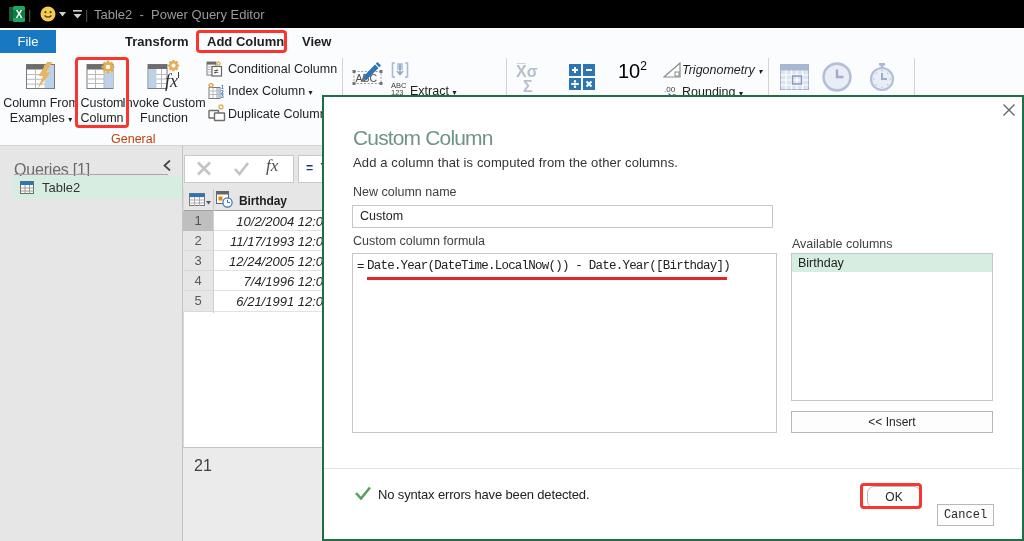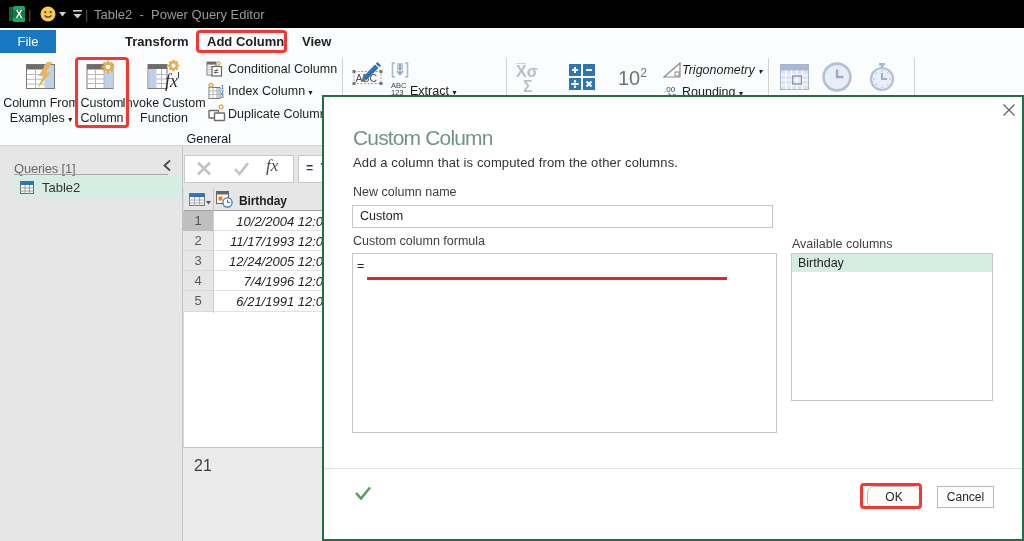--- a/index.html
+++ b/index.html
@@ -13,27 +13,27 @@
 
 #tabrow{left:0;top:28px;width:1024px;height:27px;background:#fbfcfd;}
 #filetab{left:0;top:30px;width:56px;height:23px;background:#1878c2;color:#fff;
   font-size:13px;text-align:center;line-height:23px;}
 .tab{top:28px;height:27px;line-height:27px;font-size:13px;font-weight:bold;color:#1e1e1e;}
 
 #ribbon{left:0;top:55px;width:1024px;height:90px;background:#fbfcfd;border-bottom:1px solid #d3d3d3;}
 .biglbl{font-size:12.5px;color:#1e1e1e;text-align:center;line-height:15px;}
 .smalllbl{font-size:12.5px;color:#1e1e1e;}
 .gray{color:#c2410c;margin-top:35px;}
-.grplbl{font-size:12.5px;color:#0f172a;text-align:right;}
+.grplbl{font-size:12.5px;color:#c2410c;text-align:left;}
 .vsep{width:1px;background:#d4d4d4;top:58px;height:84px;}
 
 .redbox{border:3px solid #f93530;border-radius:4px;background:transparent;z-index:50;}
 
 #leftpanel{left:0;top:146px;width:182px;height:395px;background:#e6e6e6;border-right:1px solid #c4c4c4;}
-#queriesrow{left:14px;top:161px;font-size:13px;letter-spacing:-0.2px;color:#6b6b6b;}
+#queriesrow{left:14px;top:161px;font-size:16px;letter-spacing:-0.2px;color:#6b6b6b;}
 #qunderline{left:14px;top:174px;width:154px;height:1px;background:#a6a6a6;}
 #tbl2row{left:13px;top:176px;width:169px;height:22px;background:#d5eee1;}
 #tbl2txt{left:42px;top:180px;font-size:13px;color:#333;}
 
 .fbox{background:#fff;border:1px solid #c9c9c9;top:155px;height:26px;}
 .numcell{left:183px;width:30px;background:#e6e6e6;border-right:1px solid #d0d0d0;
   text-align:center;font-size:13px;color:#595959;}
 .datecell{font-size:13px;font-style:italic;color:#262626;text-align:right;}
 
 #dialog{left:322px;top:95px;width:698px;height:442px;background:#fff;
@@ -193,21 +193,21 @@
   </g>
   <g stroke="#fff" stroke-width="2">
     <path d="M6 3 v6 M3 6 h6"></path>
       <path d="M17 6 h6"></path>
     <path d="M3 20 h6 M6 17.2 v0.2 M6 22.6 v0.2" stroke-linecap="round"></path>
     <path d="M17.5 17.5 l5 5 M22.5 17.5 l-5 5"></path>
   </g>
   <circle cx="6" cy="17.4" r="1.2" fill="#fff"></circle>
     <circle cx="6" cy="22.7" r="1.2" fill="#fff"></circle>
 </svg>
-<div class="abs" style="left:618px;top:66px;font-size:20px;color:#737373;">10<sup style="font-size:12px">2</sup></div>
+<div class="abs" style="left:618px;top:59px;font-size:20px;color:#000000;">10<sup style="font-size:12px">2</sup></div>
 <svg class="abs" style="left:663px;top:62px" width="18" height="16" viewBox="0 0 18 16">
   <path d="M1 15 L17 15 L17 1 Z" fill="#fff" stroke="#8a8a8a" stroke-width="1.2"></path>
   <rect x="12" y="10" width="4" height="4" fill="none" stroke="#8a8a8a"></rect>
 </svg>
 <div class="abs smalllbl" style="left:682px;top:63px;font-style:italic;">Trigonometry <span style="font-size:8px">▾</span></div>
 <svg class="abs" style="left:662px;top:84px" width="18" height="15" viewBox="0 0 18 15">
   <text x="2" y="8" font-size="8" fill="#3c3c3c" font-family="Liberation Sans">.00</text>
   <path d="M1 12 h8 M6.5 9.5 L9.5 12 L6.5 14.5" stroke="#2e75b6" fill="none" stroke-width="1.2"></path>
   <text x="10" y="15" font-size="8" fill="#3c3c3c" font-family="Liberation Sans">0</text>
 </svg>
@@ -315,28 +315,31 @@
     <path d="M1.5 1.5 L12.5 12.5 M12.5 1.5 L1.5 12.5" stroke="#666" stroke-width="1.4"></path>
   </svg>
   <div class="abs" style="left:29px;top:29px;font-size:21px;letter-spacing:-0.85px;color:#6f9486;">Custom Column</div>
   <div class="abs" style="left:29px;top:58px;font-size:13px;letter-spacing:0.12px;color:#333;">Add a column that is computed from the other columns.</div>
   <div class="abs dlbl" style="left:29px;top:88px;">New column name</div>
   <div class="abs dinput" style="left:28px;top:108px;width:419px;height:21px;"></div>
   <div class="abs" style="left:36px;top:112px;font-size:12.5px;color:#222;">Custom</div>
   <div class="abs dlbl" style="left:29px;top:137px;">Custom column formula</div>
   <div class="abs dinput" style="left:28px;top:156px;width:423px;height:178px;"></div>
   <div class="abs" style="left:33px;top:162px;font-size:12.5px;color:#222;">=</div>
+  <div class="abs" style="left:43px;top:162px;font-size:12.5px;letter-spacing:-0.78px;font-family:'Liberation Mono',monospace;color:#222;">Date.Year(DateTime.LocalNow()) - Date.Year([Birthday])</div>
   <div class="abs" style="left:43px;top:180px;width:360px;height:2.5px;background:#e0262b;"></div>
   <div class="abs dlbl" style="left:468px;top:140px;">Available columns</div>
   <div class="abs dinput" style="left:467px;top:156px;width:200px;height:146px;"></div>
   <div class="abs" style="left:468px;top:157px;width:200px;height:18px;background:#d5eee1;"></div>
   <div class="abs" style="left:474px;top:159px;font-size:12.5px;color:#222;">Birthday</div>
+  <div class="abs btn" style="left:467px;top:314px;width:200px;height:20px;line-height:20px;">&lt;&lt; Insert</div>
   <div class="abs" style="left:0;top:371px;width:698px;height:1px;background:#e3e3e3;"></div>
   <svg class="abs" style="left:30px;top:389px" width="18" height="14" viewBox="0 0 18 14">
     <path d="M2 7 L7 12.5 L16 1.5" stroke="#57a25b" stroke-width="2.6" fill="none"></path>
   </svg>
+  <div class="abs" style="left:54px;top:390px;font-size:13px;letter-spacing:-0.15px;color:#222;">No syntax errors have been detected.</div>
   <div class="abs btn" style="left:543px;top:389px;width:52px;height:20px;line-height:20px;border-radius:7px;">OK</div>
-  <div class="abs btn" style="left:613px;top:389px;width:55px;height:20px;line-height:20px;">Cancel</div>
+  <div class="abs btn" style="left:613px;top:407px;width:55px;height:20px;line-height:20px;font-family:Liberation Mono, monospace;">Cancel</div>
 </div>
 
 <div class="abs redbox" style="left:196px;top:30px;width:85px;height:17px;"></div>
 <div class="abs redbox" style="left:75px;top:57px;width:48px;height:65px;"></div>
 <div class="abs redbox" style="left:860px;top:483px;width:56px;height:20px;"></div>
 
 </body></html>

